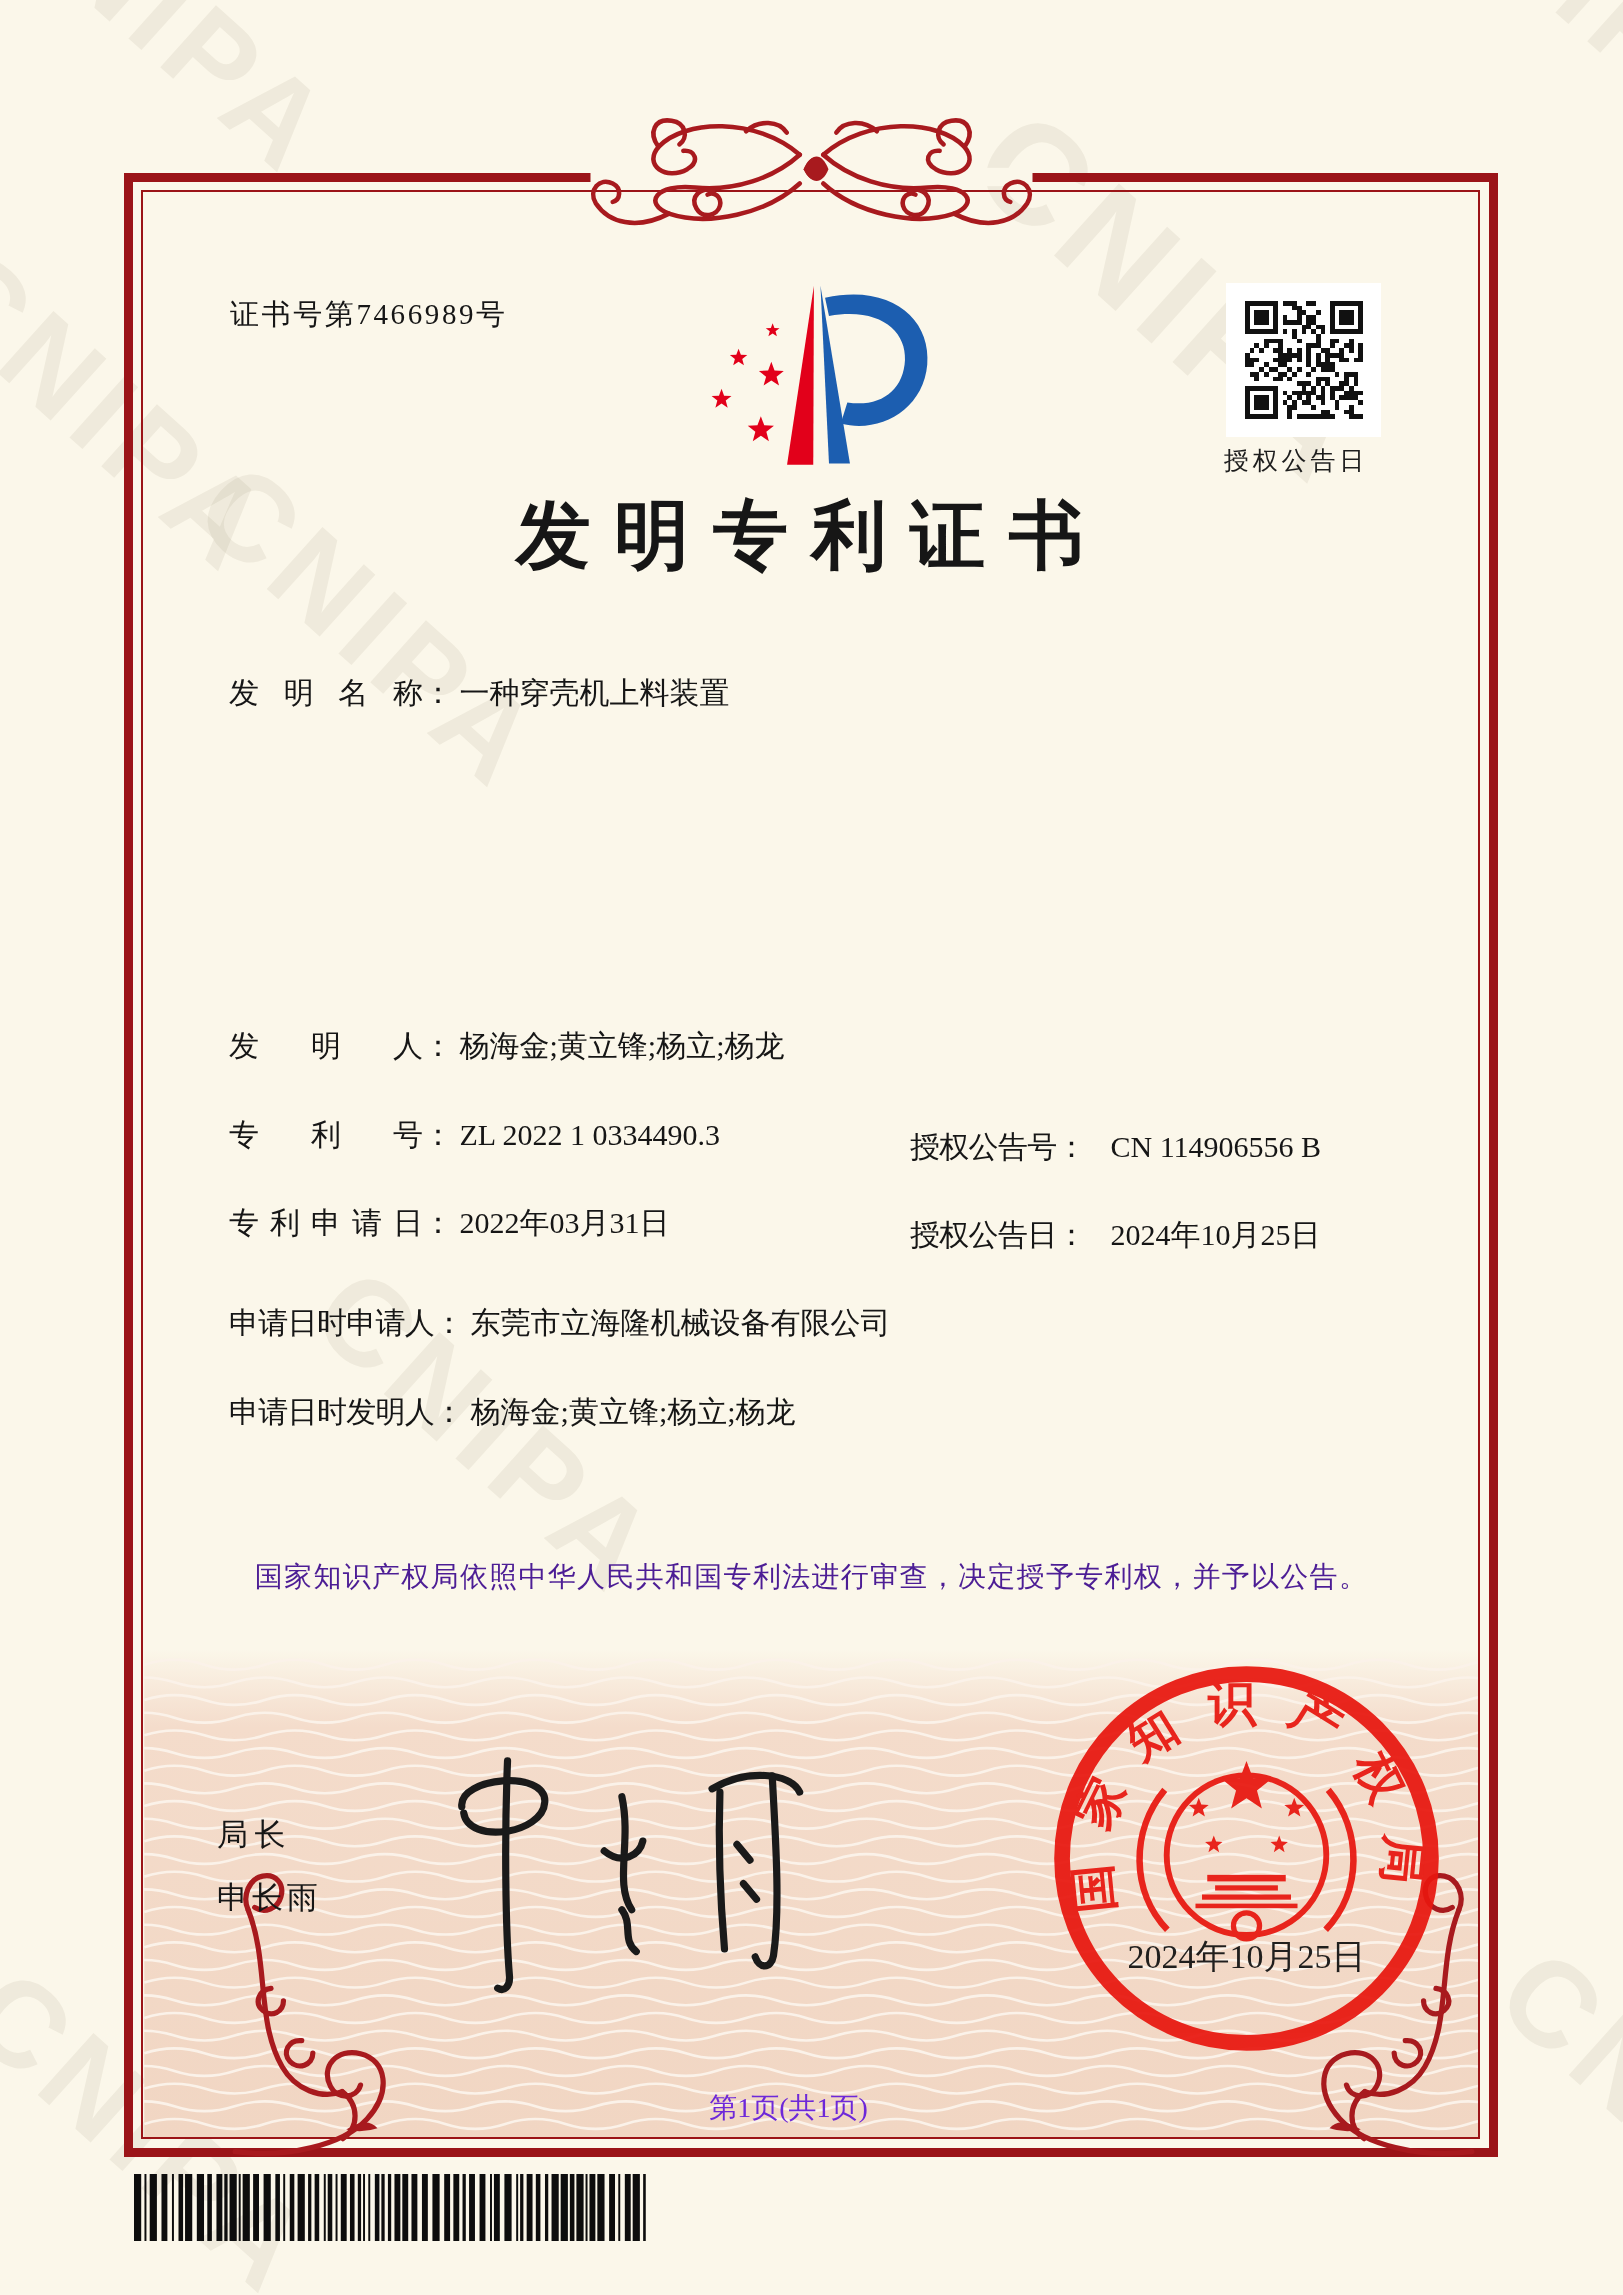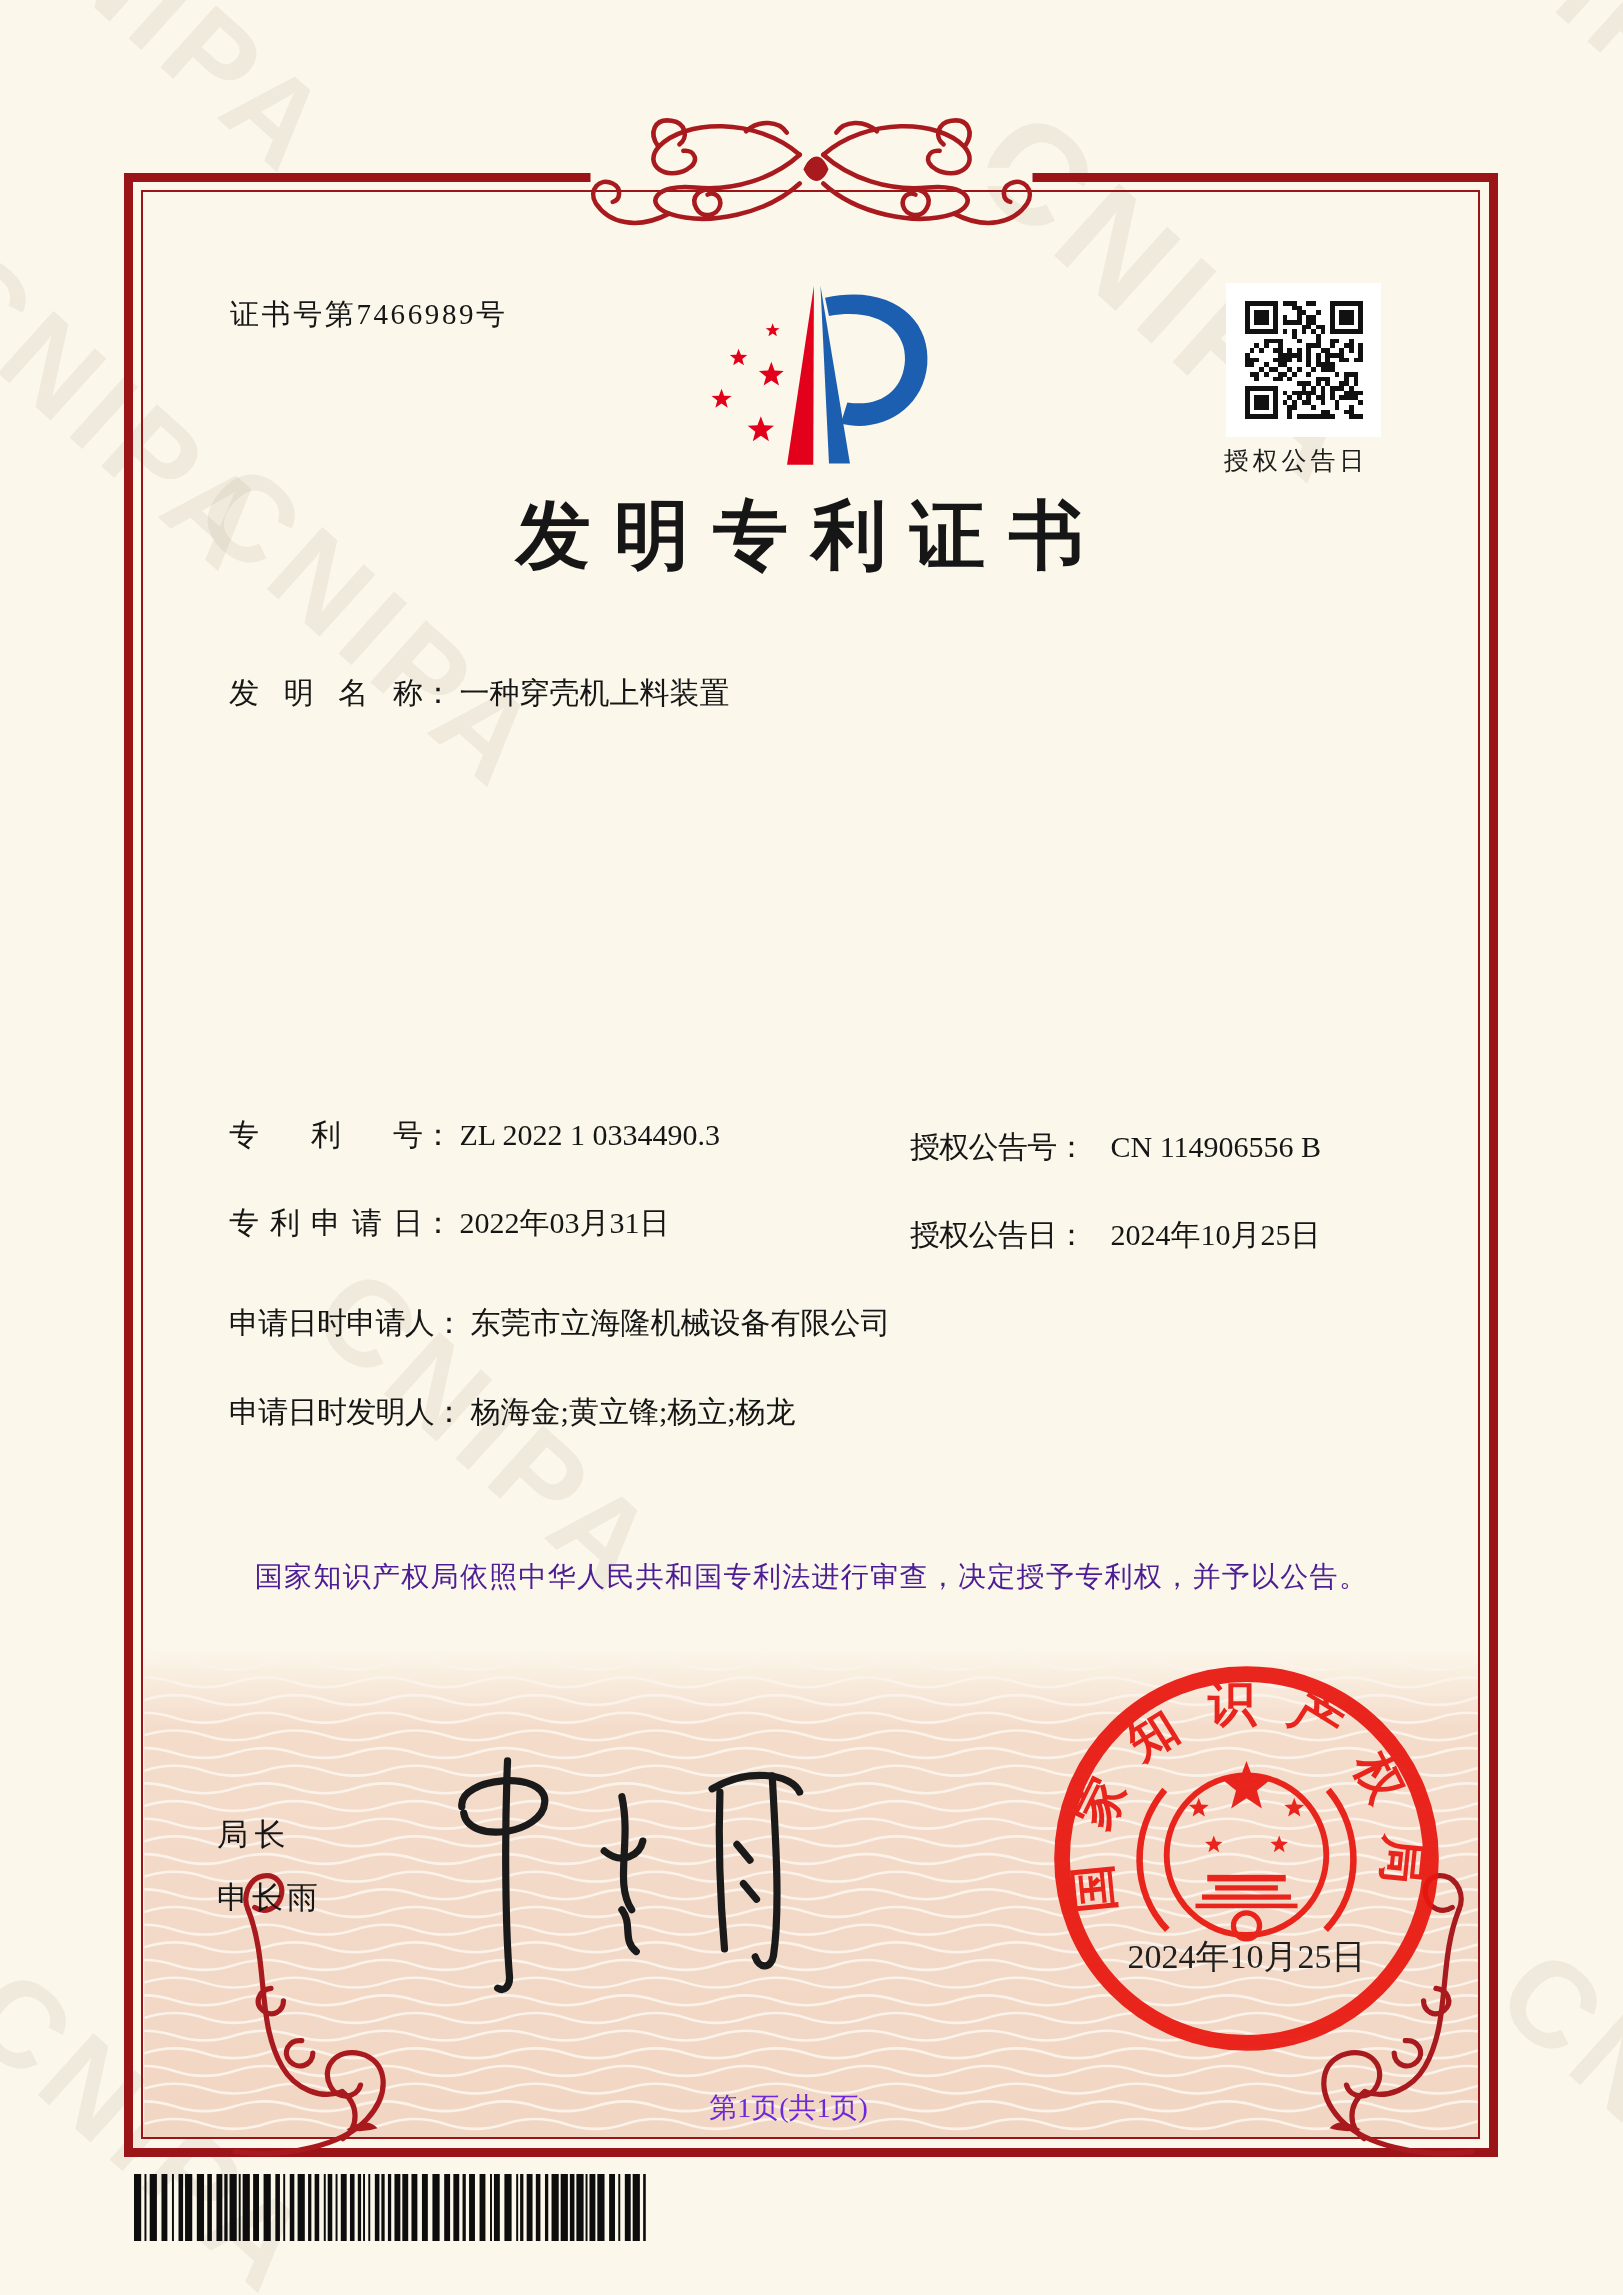--- a/index.html
+++ b/index.html
@@ -371,20 +371,23 @@
         <rect x="2" y="20" width="3" height="3" fill="#111"></rect>
       </svg>
   </div>
   <div class="qrcaption">授权公告日</div>
 
   <div class="title">发明专利证书</div>
 
   <div class="frow" style="top:673px;">
     <span class="flabel">发明名称</span><span class="fcolon">：</span><span class="fvalue">一种穿壳机上料装置</span>
   </div>
+  <div class="frow" style="top:1026px;">
+    <span class="flabel">发明人</span><span class="fcolon">：</span><span class="fvalue">杨海金;黄立锋;杨立;杨龙</span>
+  </div>
   <div class="frow" style="top:1115px;">
     <span class="flabel">专利号</span><span class="fcolon">：</span><span class="fvalue">ZL 2022 1 0334490.3</span>
     <span class="col2">
       <span class="natlabel">授权公告号</span><span class="fcolon">：</span><span class="fvalue">CN 114906556 B</span>
     </span>
   </div>
   <div class="frow" style="top:1203px;">
     <span class="flabel">专利申请日</span><span class="fcolon">：</span><span class="fvalue">2022年03月31日</span>
     <span class="col2">
       <span class="natlabel">授权公告日</span><span class="fcolon">：</span><span class="fvalue">2024年10月25日</span>

